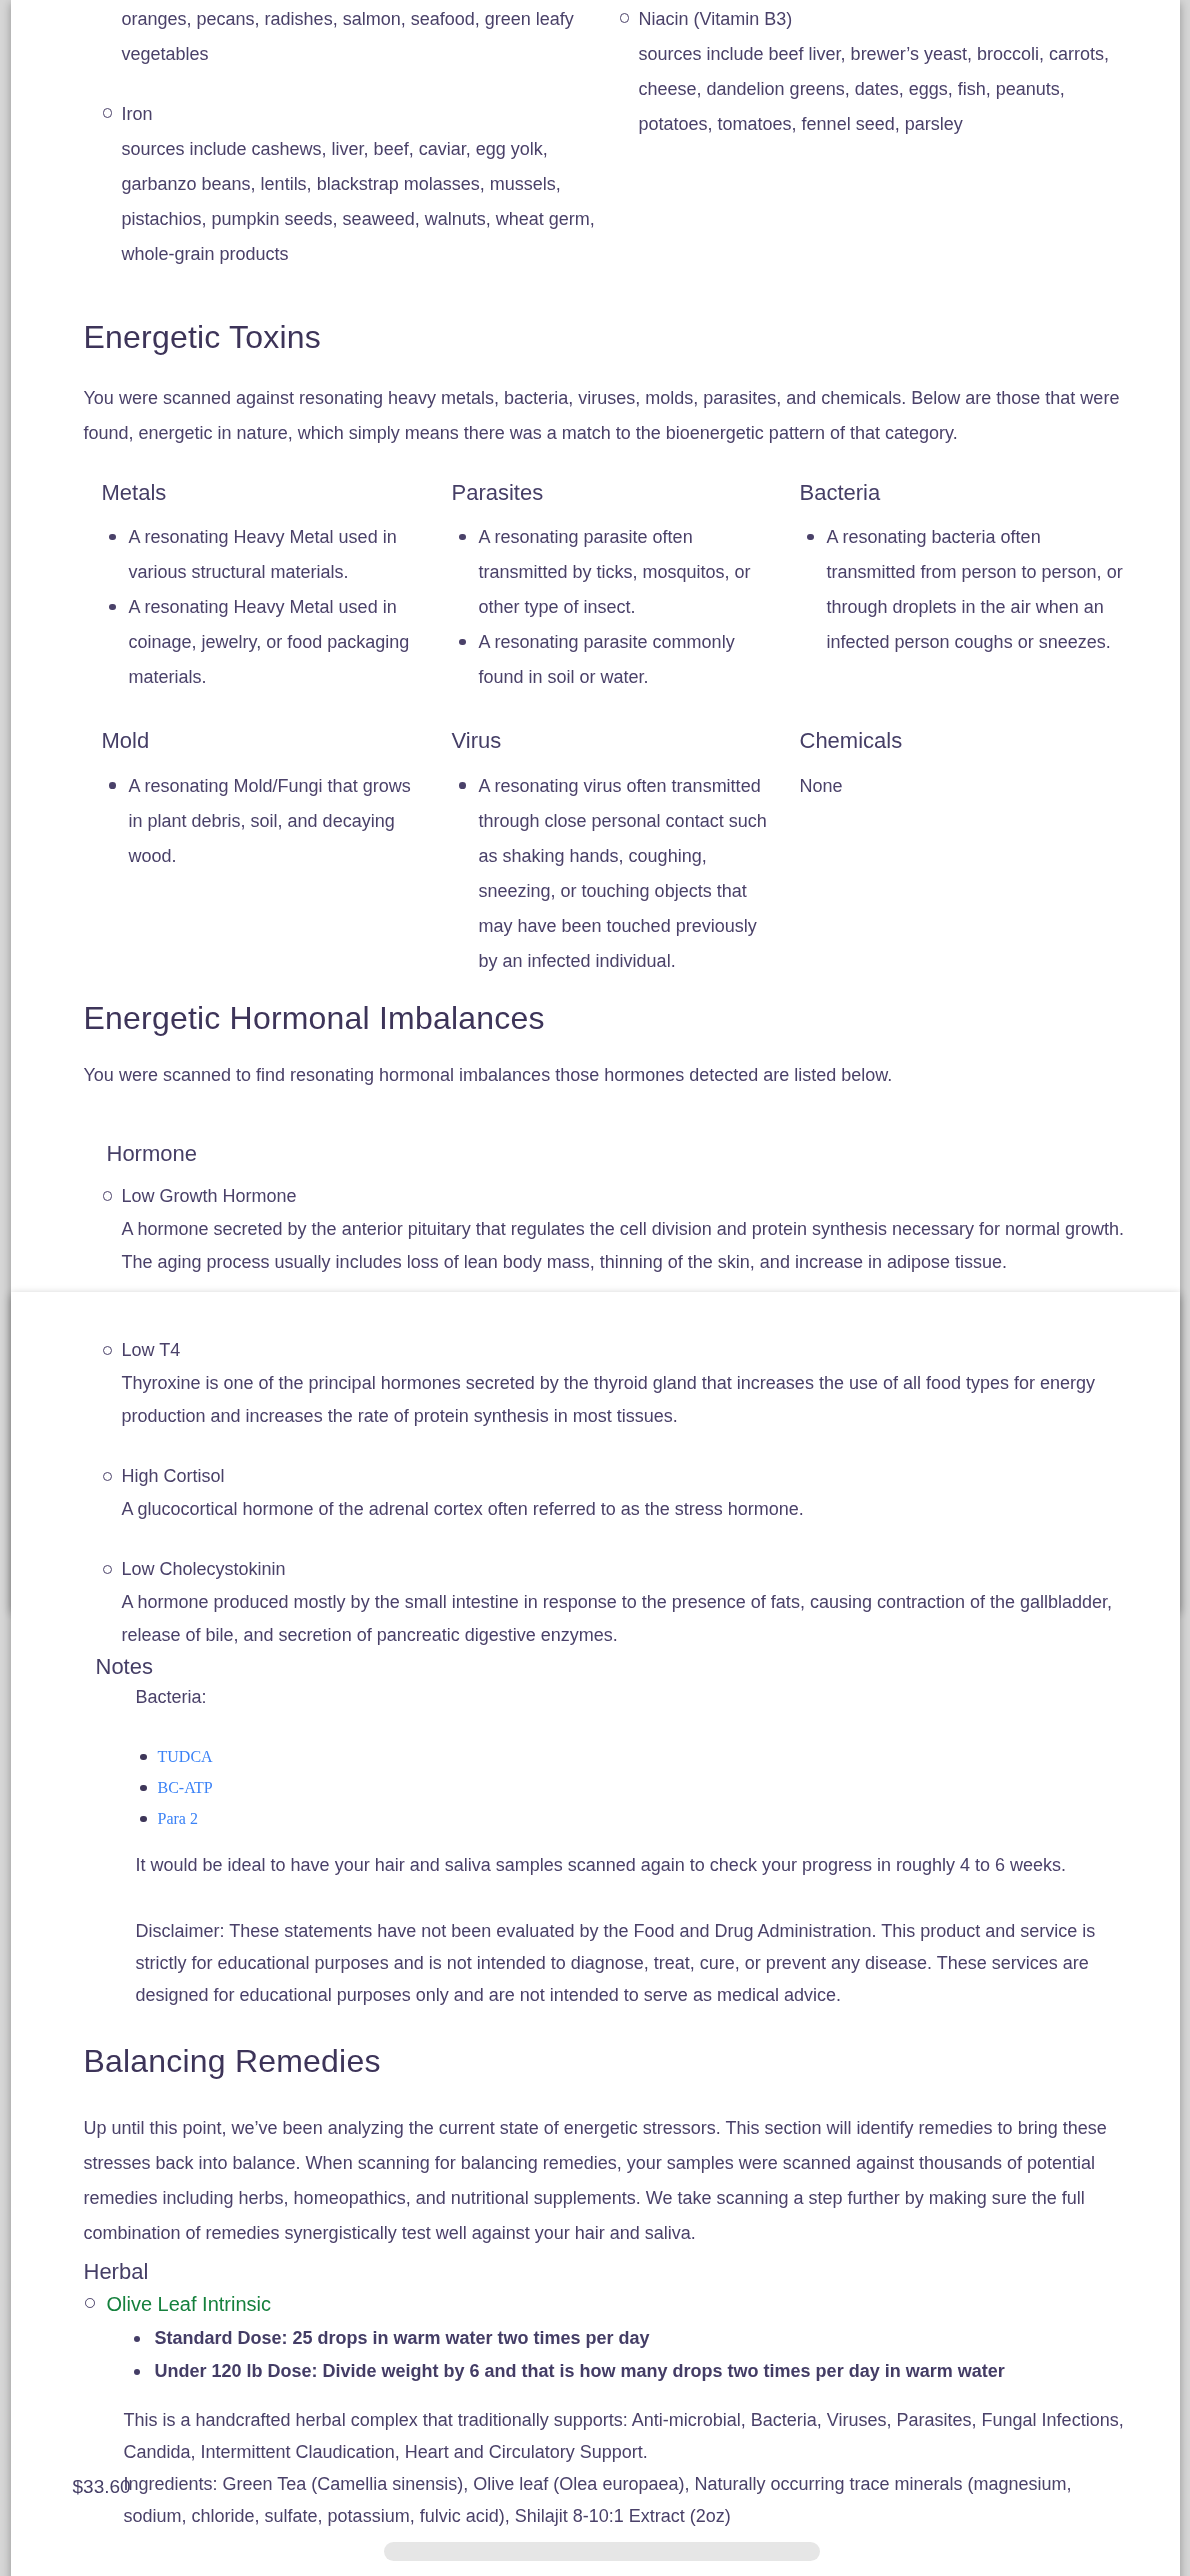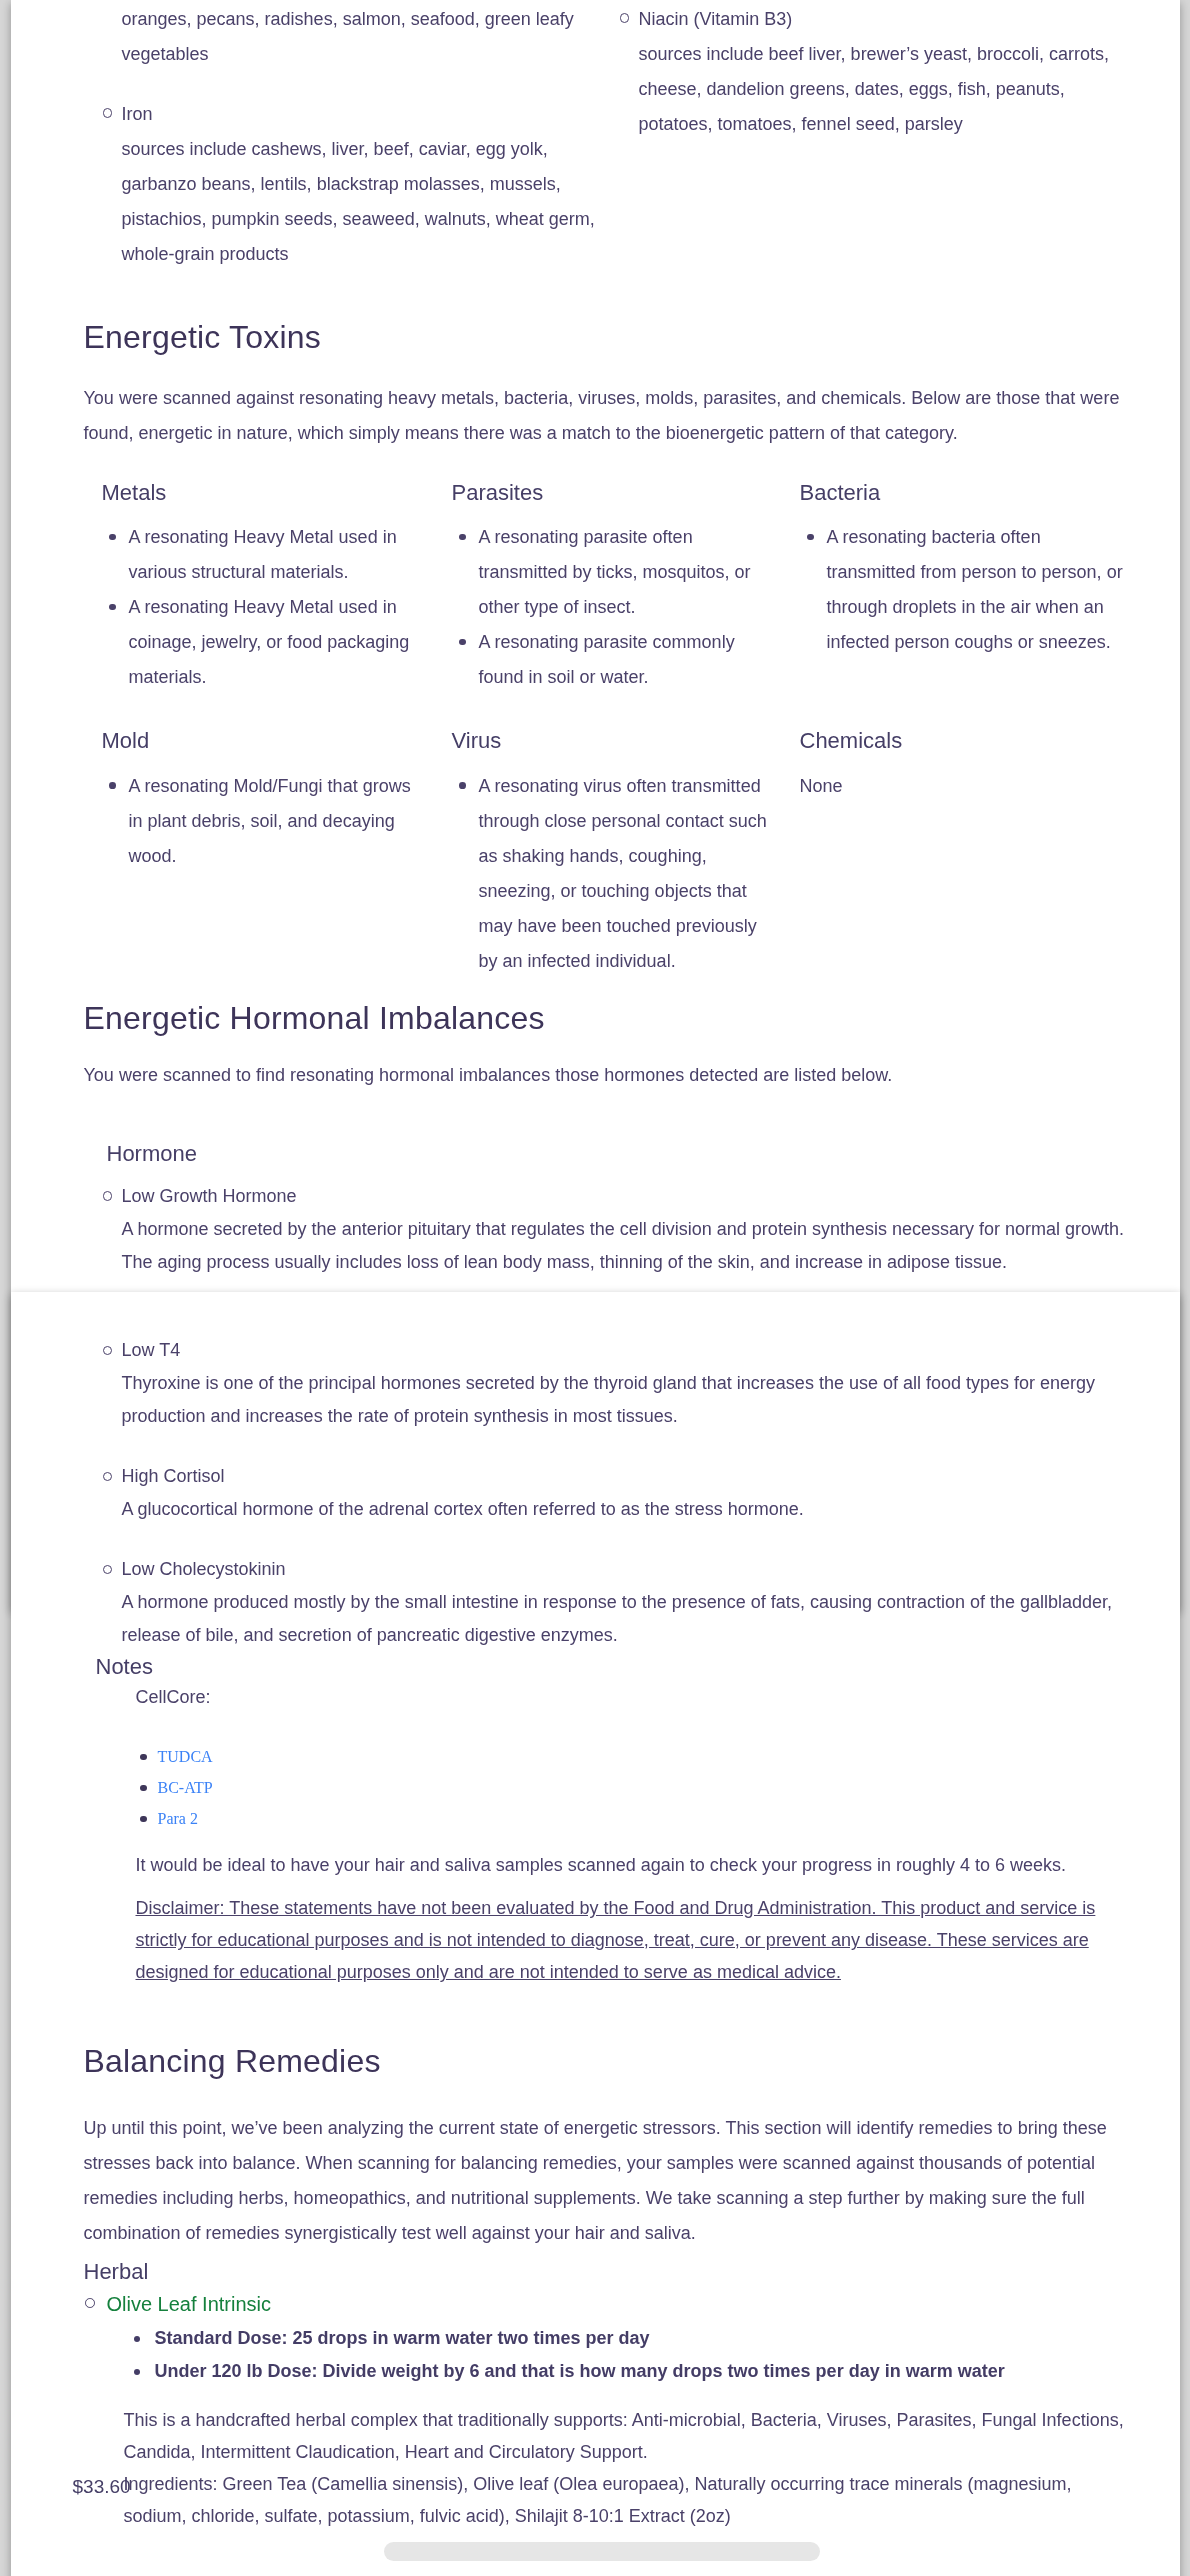--- a/index.html
+++ b/index.html
@@ -183,28 +183,28 @@
         <li class="hormone-item">
           <span class="label-line">Low Cholecystokinin</span>
           <span class="detail">A hormone produced mostly by the small intestine in response to the presence of fats, causing contraction of the gallbladder, release of bile, and secretion of pancreatic digestive enzymes.</span>
         </li>
       </ul>
     </div>
 
     <div class="sec" style="top:360px;left:85px;">
       <h3>Notes</h3>
       <div class="notes-indent">
-        <p class="tight">CellCore:</p>
+        <p class="tight">Bacteria:</p>
         <ul class="products">
           <li>TUDCA</li>
           <li>BC-ATP</li>
           <li>Para 2</li>
         </ul>
         <p class="tight" style="margin-top:15.3px;">It would be ideal to have your hair and saliva samples scanned again to check your progress in roughly 4 to 6 weeks.</p>
-        <p class="xtight" style="margin-top:10px;text-decoration:underline;">Disclaimer: These statements have not been evaluated by the Food and Drug Administration. This product and service is strictly for educational purposes and is not intended to diagnose, treat, cure, or prevent any disease. These services are designed for educational purposes only and are not intended to serve as medical advice.</p>
+        <p class="xtight" style="margin-top:33px;">Disclaimer: These statements have not been evaluated by the Food and Drug Administration. This product and service is strictly for educational purposes and is not intended to diagnose, treat, cure, or prevent any disease. These services are designed for educational purposes only and are not intended to serve as medical advice.</p>
       </div>
     </div>
 
     <div class="sec" style="top:748px;">
       <h2>Balancing Remedies</h2>
       <p class="body" style="margin-top:29px;">Up until this point, we’ve been analyzing the current state of energetic stressors. This section will identify remedies to bring these stresses back into balance. When scanning for balancing remedies, your samples were scanned against thousands of potential remedies including herbs, homeopathics, and nutritional supplements. We take scanning a step further by making sure the full combination of remedies synergistically test well against your hair and saliva.</p>
       <h3 style="margin-top:5.8px;">Herbal</h3>
       <ul class="olive-list" style="margin-top:3.8px;">
         <li>
           <span class="olive-link">Olive Leaf Intrinsic</span>

